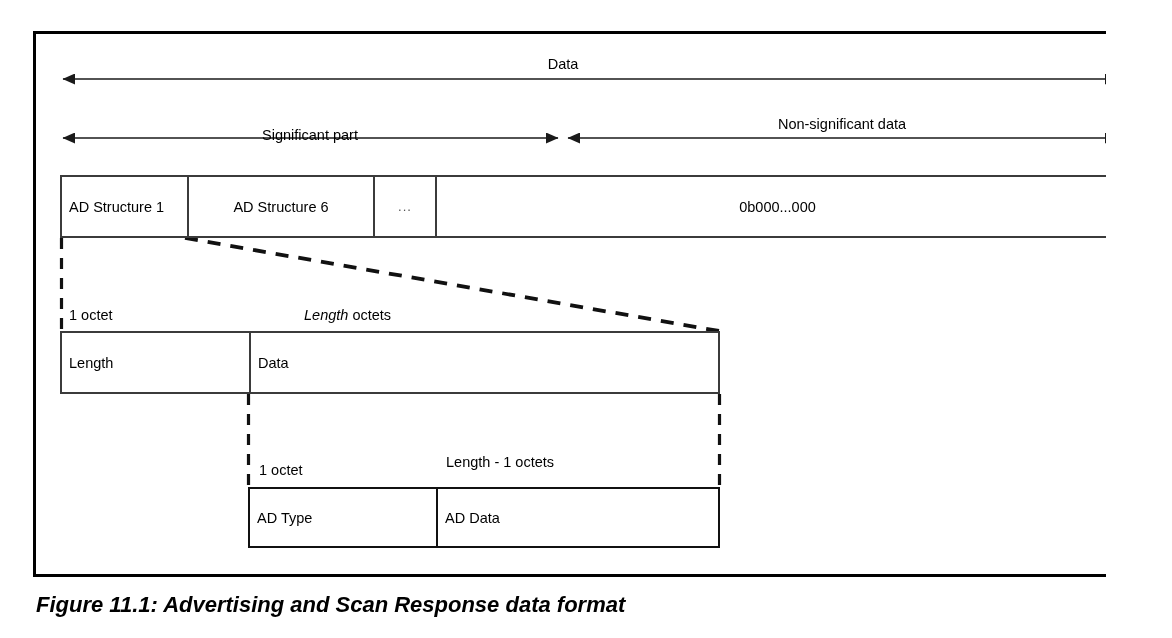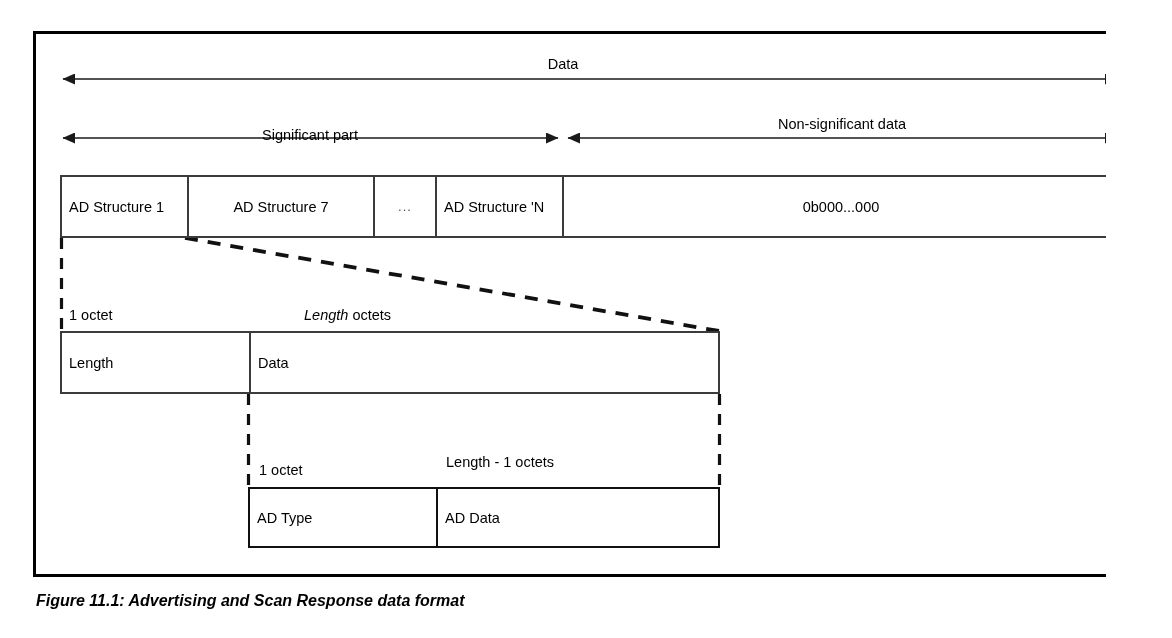--- a/index.html
+++ b/index.html
@@ -94,21 +94,21 @@
     justify-content: center;
     color: #555555;
     font-size: 13px;
     letter-spacing: 1px;
   }
   
   #caption {
     position: absolute;
     left: 36px;
     top: 592px;
-    font-size: 16px;
+    font-size: 22px;
     font-style: italic;
     font-weight: bold;
     white-space: nowrap;
     color: #000000;
   }
 </style>
 </head>
 <body>
 
 <div id="page">
@@ -155,23 +155,22 @@
   </svg>
 
   <div class="lbl center" style="left:563px; top:57px;">Data</div>
 
   <div class="lbl center" style="left:310px; top:117px;margin-top:11px;">Significant part</div>
 
   <div class="lbl center" style="left:842px; top:117px;">Non-significant data</div>
 
   <div class="row" style="left:60px; top:175px; width:1060px; height:63px;">
     <div class="cell left" style="width:125px;">AD Structure 1</div>
-    <div class="cell ctr" style="width:186px;">AD Structure 7</div>
+    <div class="cell ctr" style="width:186px;">AD Structure 6</div>
     <div class="cell ellipsis" style="width:62px;">...</div>
-    <div class="cell left" style="width:127px;">AD Structure 'N</div>
     <div class="cell ctr" style="flex:1 1 auto;">0b000...000</div>
   </div>
 
   <div class="lbl" style="left:69px; top:308px;">1 octet</div>
 
   <div class="lbl" style="left:261px; top:308px;margin-left:43px;"><em>Length</em> <span>octets</span></div>
 
   <div class="row" style="left:60px; top:331px; width:660px; height:63px;">
     <div class="cell left" style="width:187px;">Length</div>
     <div class="cell left" style="flex:1 1 auto;">Data</div>

